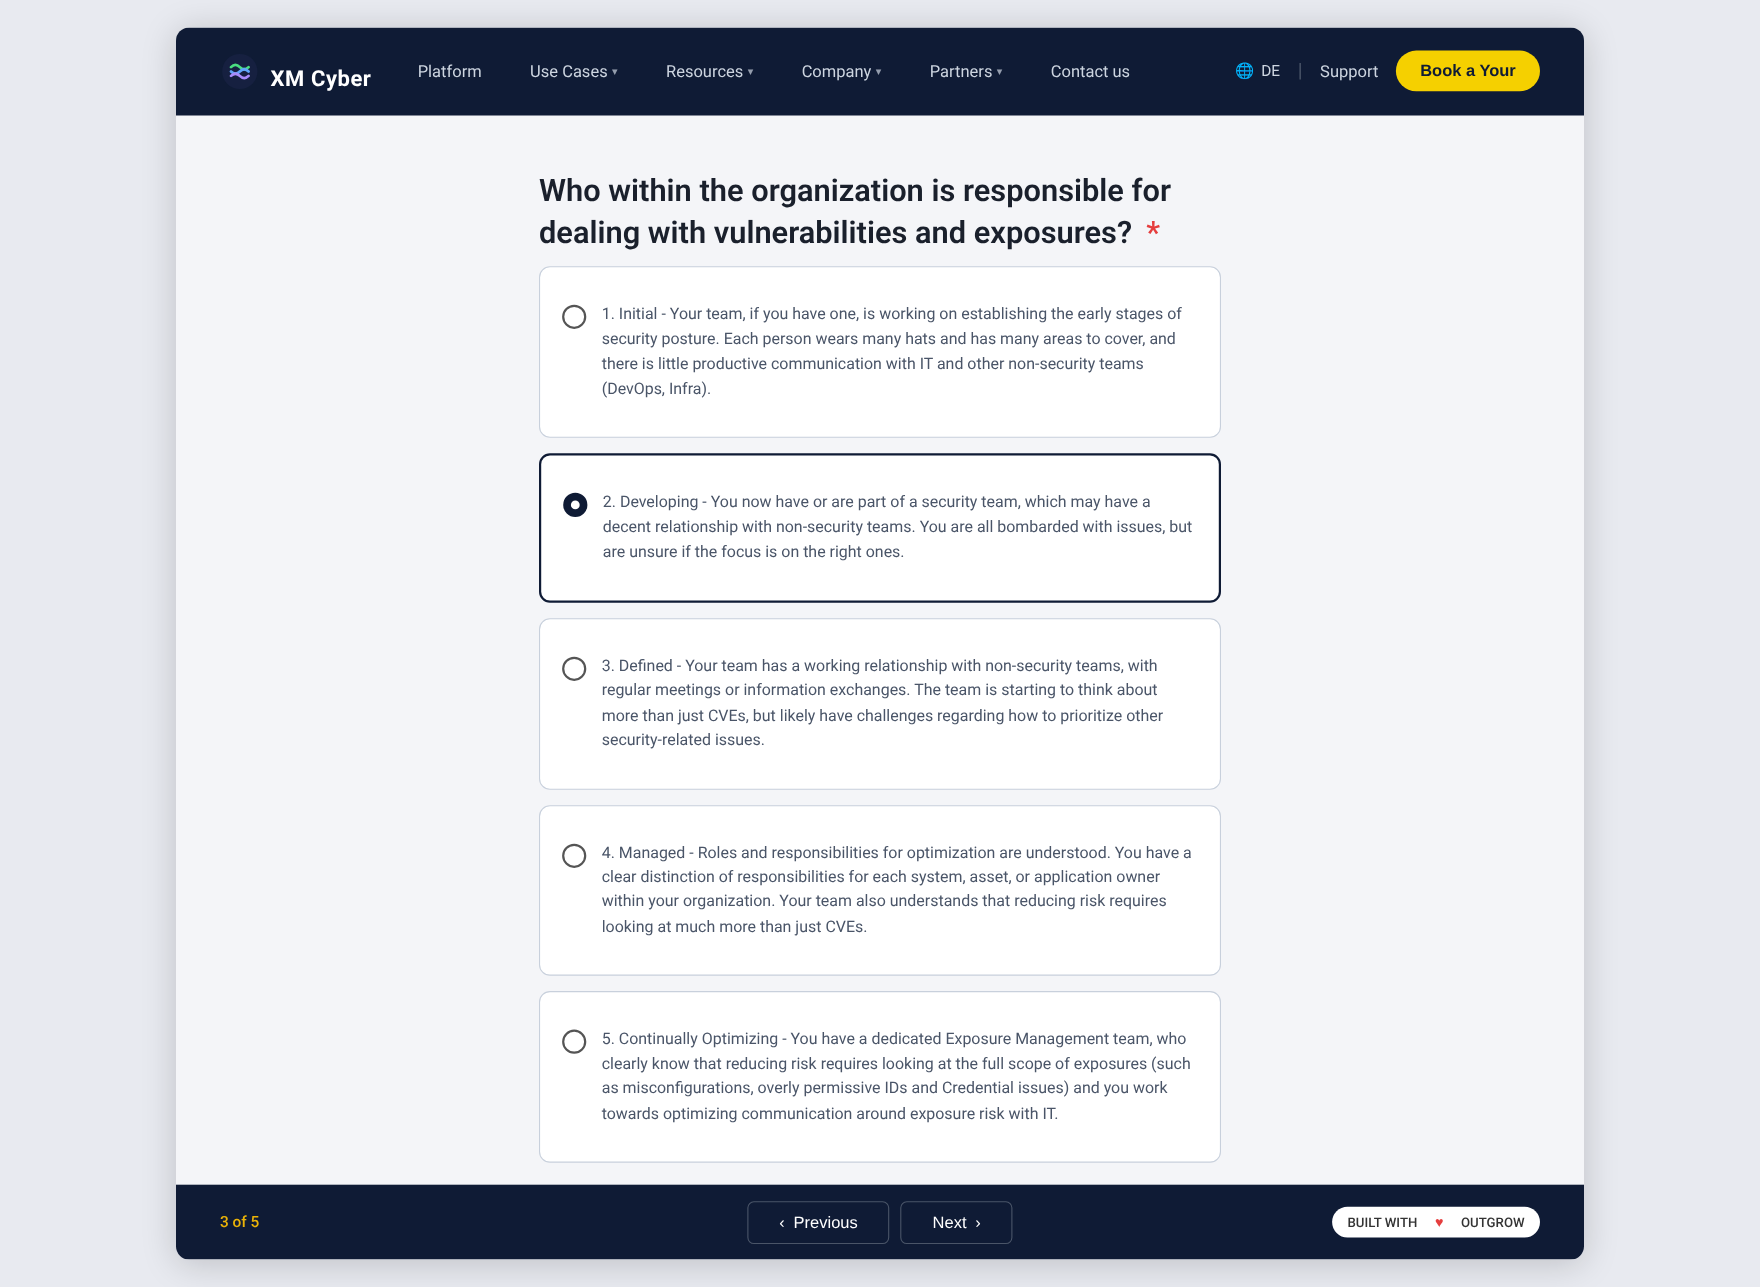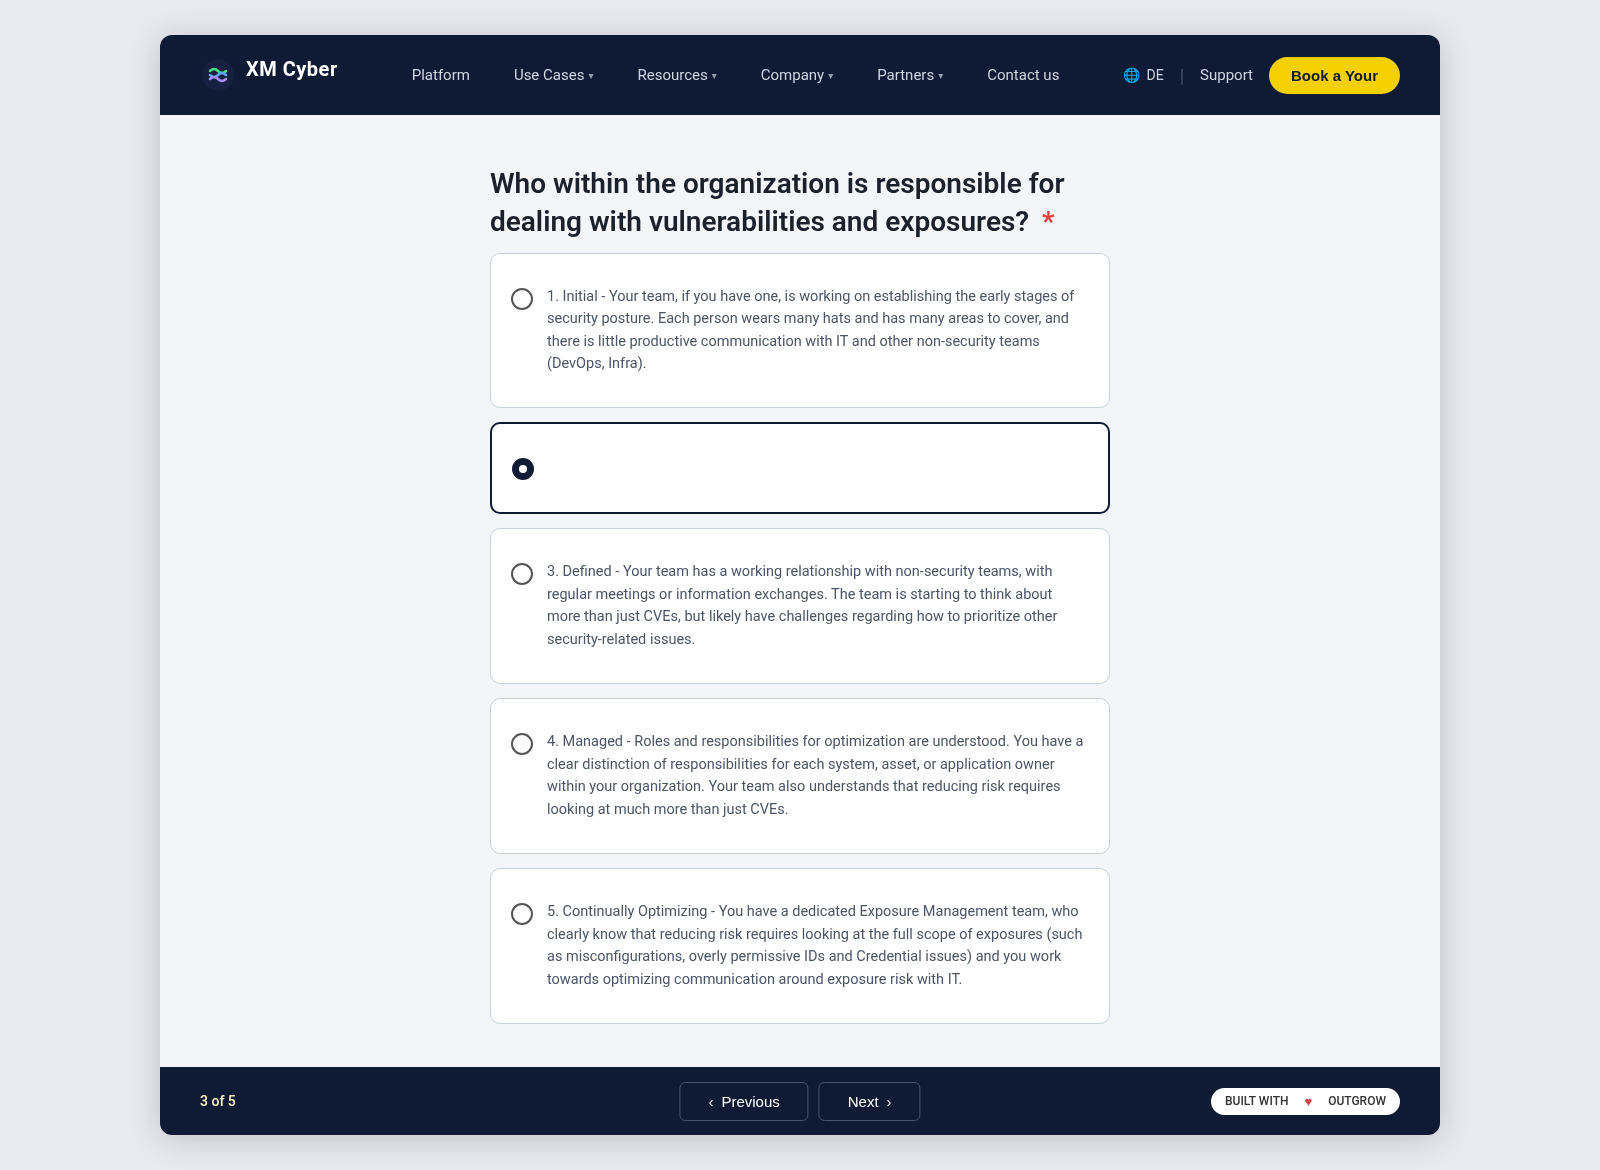--- a/index.html
+++ b/index.html
@@ -25,23 +25,23 @@
     .navbar {
       background: #0f1b35;
       height: 80px;
       display: flex;
       align-items: center;
       padding: 0 40px;
       gap: 0;
     }
     .logo-area {
       display: flex;
-      align-items: flex-start;
+      align-items: flex-end;
       gap: 10px;
-      margin-right: 60px;
+      margin-right: 28px;
     }
     .logo-icon {
       width: 36px;
       height: 36px;
     }
     .logo-text {
       color: #fff;
       font-size: 20px;
       font-weight: 700;
       letter-spacing: 0.5px;
@@ -173,21 +173,21 @@
     
     .footer {
       background: #0f1b35;
       height: 68px;
       display: flex;
       align-items: center;
       padding: 0 40px;
       position: relative;
     }
     .page-indicator {
-      color: #fef9c3;
+      color: #eab308;
       font-size: 14px;
       font-weight: 500;
     }
     .footer-nav-buttons {
       position: absolute;
       left: 50%;
       transform: translateX(-50%);
       display: flex;
       gap: 10px;
     }
@@ -281,20 +281,21 @@
 
       <div class="options-list">
 
         <div class="option-item">
           <div class="radio-circle"></div>
           <span class="option-text">1. Initial - Your team, if you have one, is working on establishing the early stages of security posture. Each person wears many hats and has many areas to cover, and there is little productive communication with IT and other non-security teams (DevOps, Infra).</span>
         </div>
 
         <div class="option-item selected">
           <div class="radio-circle filled"></div>
+          <span class="option-text">2. Developing - You now have or are part of a security team, which may have a decent relationship with non-security teams. You are all bombarded with issues, but are unsure if the focus is on the right ones.</span>
         </div>
 
         <div class="option-item">
           <div class="radio-circle"></div>
           <span class="option-text">3. Defined - Your team has a working relationship with non-security teams, with regular meetings or information exchanges. The team is starting to think about more than just CVEs, but likely have challenges regarding how to prioritize other security-related issues.</span>
         </div>
 
         <div class="option-item">
           <div class="radio-circle"></div>
           <span class="option-text">4. Managed - Roles and responsibilities for optimization are understood. You have a clear distinction of responsibilities for each system, asset, or application owner within your organization. Your team also understands that reducing risk requires looking at much more than just CVEs.</span>

